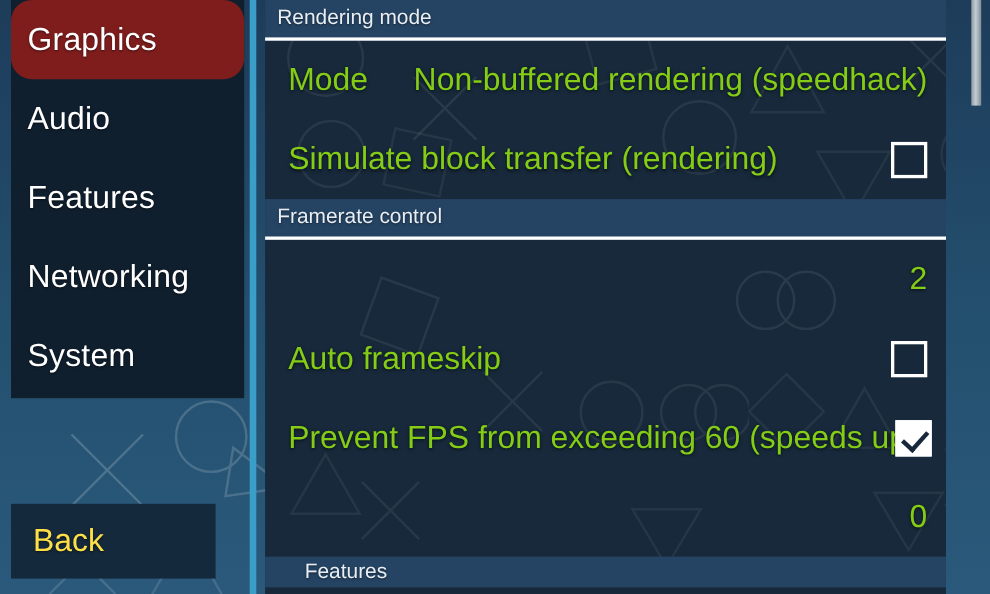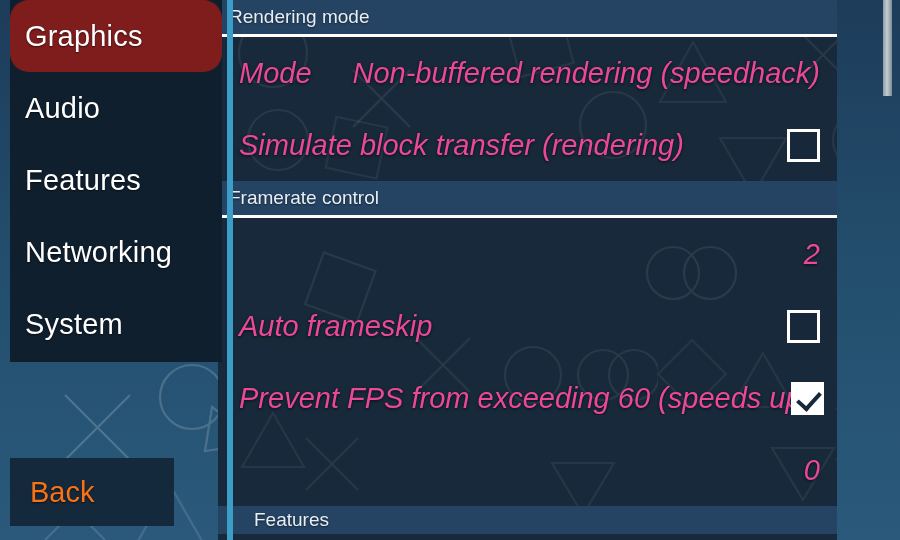--- a/index.html
+++ b/index.html
@@ -31,31 +31,31 @@
     padding-left:15px;
     color:#ffffff; font-size:29px; font-weight:400;
     letter-spacing:.2px;
     white-space:nowrap;
   }
   .nav-item.selected { background:#7f1d1d;border-radius:19px; }
   .nav-item span { text-shadow:0 1px 2px rgba(0,0,0,.55); }
 
   
   #back-btn {
-    position:absolute; left:10px; top:458px; width:164px; height:68px;
+    position:absolute; left:10px; top:458px; width:186px; height:68px;
     background:#15293c;
     display:flex; align-items:center; padding-left:20px;
-    color:#f97316; font-size:29px;
+    color:#fde047; font-size:29px;
     z-index:6;
   }
   #back-btn span { text-shadow:0 1px 2px rgba(0,0,0,.6); }
 
   
   #panel {
-    position:absolute; left:218px; top:0; width:619px; height:540px;
+    position:absolute; left:241px; top:0; width:619px; height:540px;
     background:#17293a;
     overflow:hidden; z-index:4;
   }
   #panel-accent {
     position:absolute; left:227px; top:0; width:6px; height:540px;
     background:#3a9ec9; z-index:7;
   }
 
   .section-head {
     position:relative;
@@ -67,23 +67,22 @@
     border-bottom:3px solid #ffffff;
   }
   .section-head.partial { border-bottom:none; height:28px;padding-left:36px; }
   .section-head span { text-shadow:0 1px 2px rgba(0,0,0,.5); }
 
   .row {
     position:relative;
     height:72px;
     display:flex; align-items:center;
     padding:0 17px 0 21px;
-    color:#ec4899; font-size:29px;
+    color:#84cc16; font-size:29px;
     white-space:nowrap;
-    font-style:italic;
   }
   .row .label { text-shadow:0 1px 3px rgba(0,0,0,.65); }
   .row .value {
     margin-left:auto;
     text-shadow:0 1px 3px rgba(0,0,0,.65);
   }
   .row.overflowed .label {
     overflow:hidden; text-overflow:clip;
     max-width:625px;
   }

